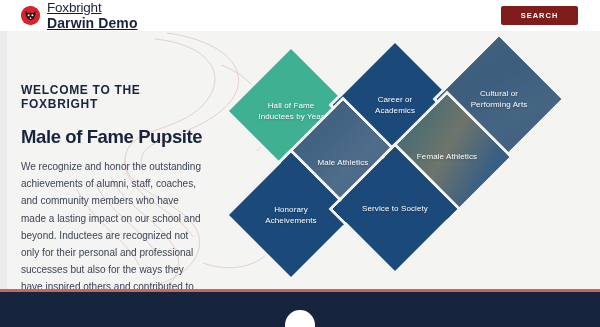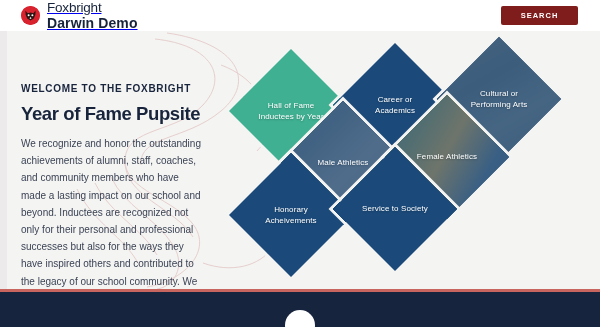--- a/index.html
+++ b/index.html
@@ -103,25 +103,25 @@
   }
 
   
   .copy {
     position: absolute;
     left: 14px; top: 52px;
     width: 185px;
     z-index: 3;
   }
   .eyebrow {
-    font-size: 10px;
+    font-size: 12px;
     font-weight: bold;
     letter-spacing: 0.7px;
     color: #18243c;
-    margin-bottom: 9px;
+    margin-bottom: 15px;
   }
   .headline {
     font-size: 18.5px;
     font-weight: bold;
     color: #18243c;
     letter-spacing: -0.4px;
     margin-bottom: 10px;
   }
   .lede {
     font-size: 10px;
@@ -230,21 +230,21 @@
         <path d="M104 146 C 118 176, 148 186, 166 214 C 180 236, 166 256, 150 258"></path>
         <path d="M88 152 C 104 184, 134 196, 150 224"></path>
         <path d="M70 158 C 86 192, 118 206, 132 234"></path>
         <path d="M214 34 C 246 46, 262 70, 254 92"></path>
         <path d="M196 232 C 224 242, 252 236, 266 216"></path>
       </g>
     </svg>
 
     <div class="copy">
       <div class="eyebrow">WELCOME TO THE FOXBRIGHT</div>
-      <h1 class="headline">Year of Fame Pupsite</h1>
+      <h1 class="headline">Male of Fame Pupsite</h1>
       <p class="lede">We recognize and honor the outstanding achievements of alumni, staff, coaches, and community members who have made a lasting impact on our school and beyond. Inductees are recognized not only for their personal and professional successes but also for the ways they have inspired others and contributed to the legacy of our school community. We invite you to explore the remarkable stories of our honorees and join us in celebrating their enduring contributions.</p>
     </div>
 
     <div class="grid">
         <div class="tile" style="left: 22px; top: 36px;">
           <div class="fill" style="background: rgb(63, 176, 146);"></div>
           <div class="cap">
             <div>Hall of Fame</div>
             <div>Inductees by Year</div>
           </div>

